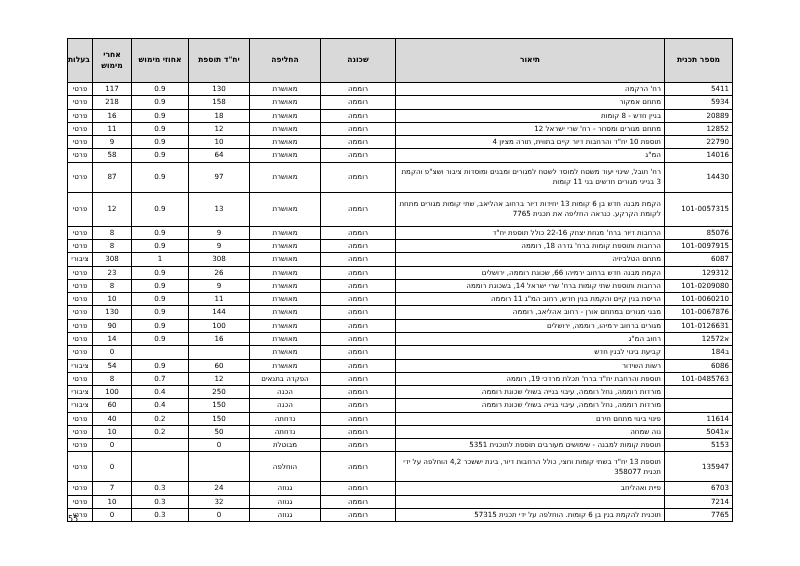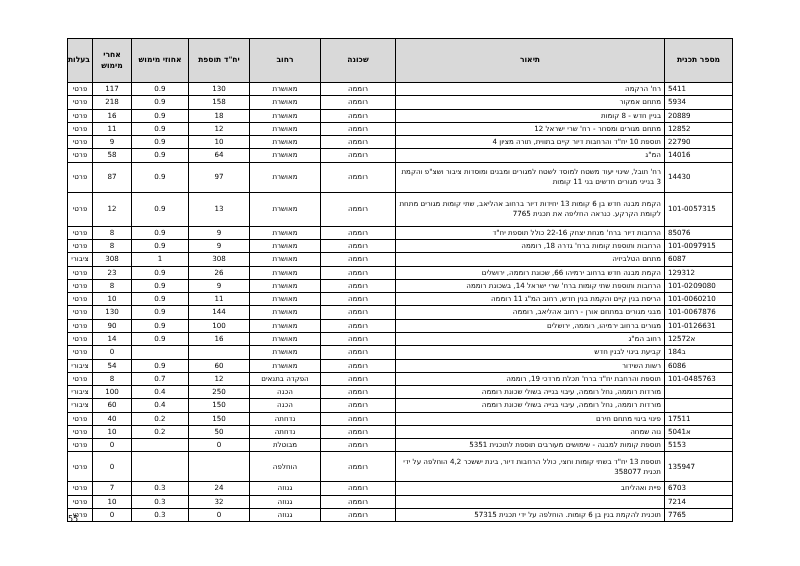--- a/index.html
+++ b/index.html
@@ -56,21 +56,21 @@
   col.c-plan    { width: 68px; }
   col.c-desc    { width: 269px; }
   col.c-hood    { width: 75px; }
   col.c-status  { width: 71px; }
   col.c-units   { width: 61px; }
   col.c-pct     { width: 57px; }
   col.c-after   { width: 39px; }
   col.c-owner   { width: 25px; }
 
   td.plan {
-    text-align: left;
+    text-align: right;
     font-weight: normal;
     direction: ltr;
     font-size: 7.3px;
   }
   td.desc {
     padding-right: 4px;
     padding-left: 4px;
   }
   td.hood, td.status, td.owner {
     text-align: center;
@@ -108,21 +108,21 @@
         <col class="c-units">
         <col class="c-pct">
         <col class="c-after">
         <col class="c-owner">
       </colgroup>
       <thead>
         <tr>
           <th>מספר תכנית</th>
           <th>תיאור</th>
           <th>שכונה</th>
-          <th>רחוב</th>
+          <th>החליפה</th>
           <th>יח"ד תוספת</th>
           <th>אחוזי מימוש</th>
           <th>אחרי מימוש</th>
           <th>בעלות</th>
         </tr>
       </thead>
       <tbody id="plans-body">
           <tr class="normal">
             <td class="plan">5411</td>
             <td class="desc">רח' הרקמה</td>
@@ -337,21 +337,21 @@
             <td class="plan"></td>
             <td class="desc">מורדות רוממה, נחל רוממה, עיבוי בנייה בשולי שכונת רוממה</td>
             <td class="hood">רוממה</td>
             <td class="status">הכנה</td>
             <td class="units">150</td>
             <td class="pct">0.4</td>
             <td class="after">60</td>
             <td class="owner">ציבורי</td>
           </tr>
           <tr class="normal">
-            <td class="plan">17511</td>
+            <td class="plan">11614</td>
             <td class="desc">פינוי בינוי מתחם חירם</td>
             <td class="hood">רוממה</td>
             <td class="status">נדחתה</td>
             <td class="units">150</td>
             <td class="pct">0.2</td>
             <td class="after">40</td>
             <td class="owner">פרטי</td>
           </tr>
           <tr class="normal">
             <td class="plan">א5041</td>

